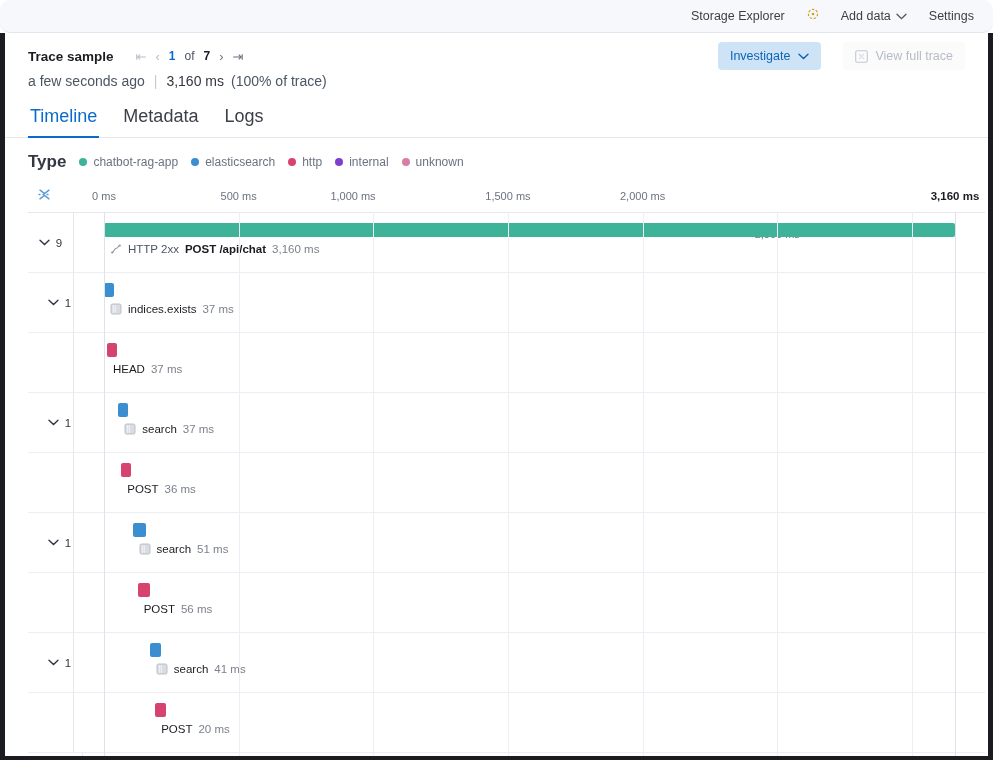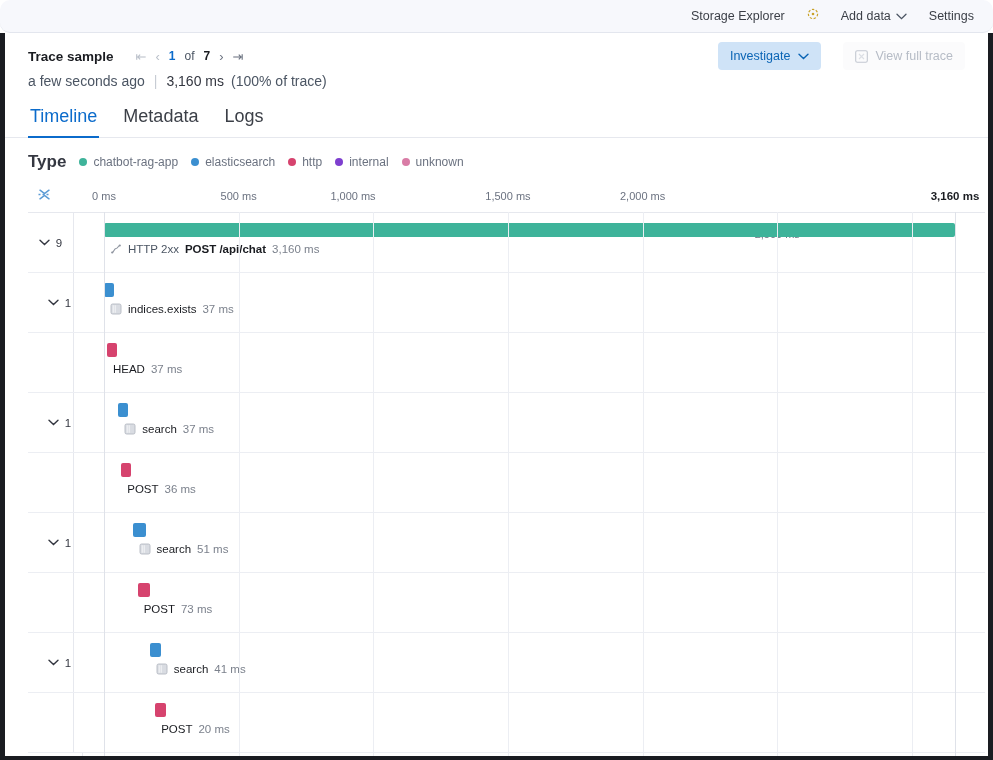--- a/index.html
+++ b/index.html
@@ -347,21 +347,21 @@
           </div>
         </div>
         <div class="row">
           <div class="gutter" style="padding-left: 36px;">
             <div class="vline"></div>
           </div>
           <div class="track">
             <div class="bar" style="background: rgb(214, 67, 110); left: 63.663px; width: 12.6573px;"></div>
             <div class="label" style="left: 69.663px;">
               <span class="nm">POST</span>
-              <span class="du">73 ms</span>
+              <span class="du">56 ms</span>
             </div>
           </div>
         </div>
         <div class="row parent">
           <div class="gutter" style="padding-left: 18px;">
             <span class="acc">
               <svg width="11" height="7" viewBox="0 0 11 7">
                 <path d="M1 1.2 L5.5 5.6 L10 1.2" fill="none" stroke="#343741" stroke-width="1.4" stroke-linecap="round"></path>
               </svg>
               <span>1</span>

